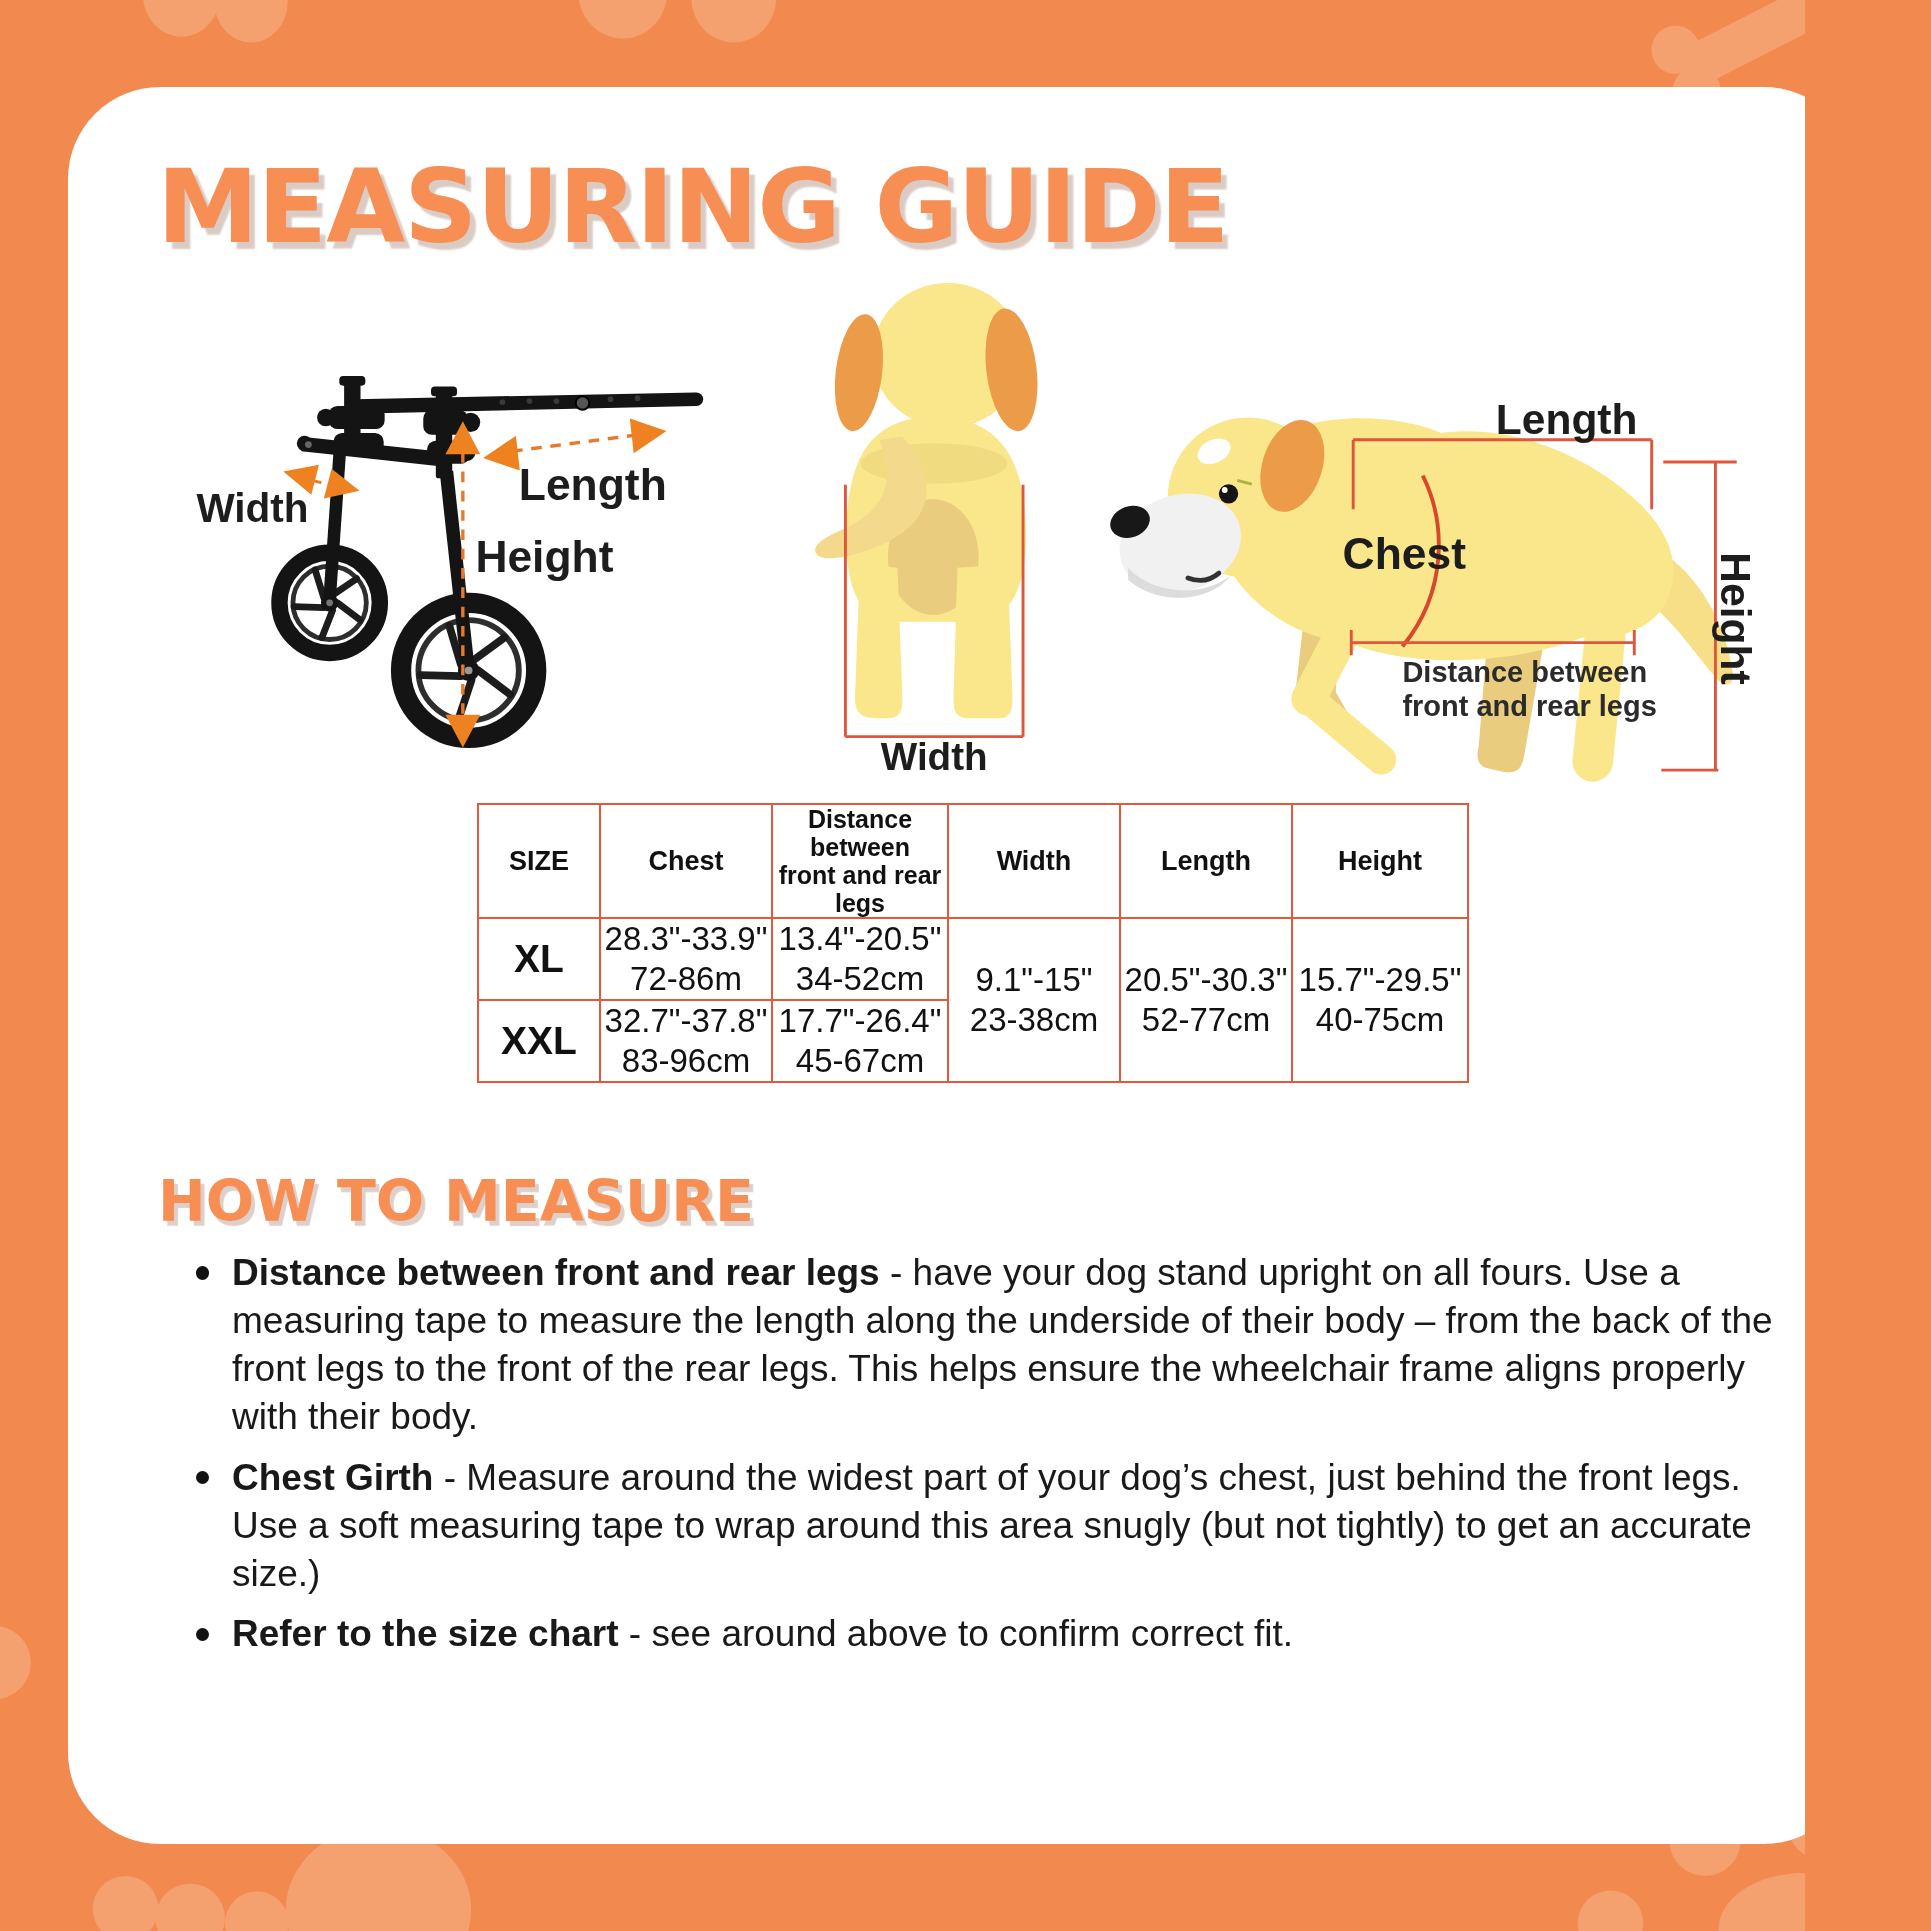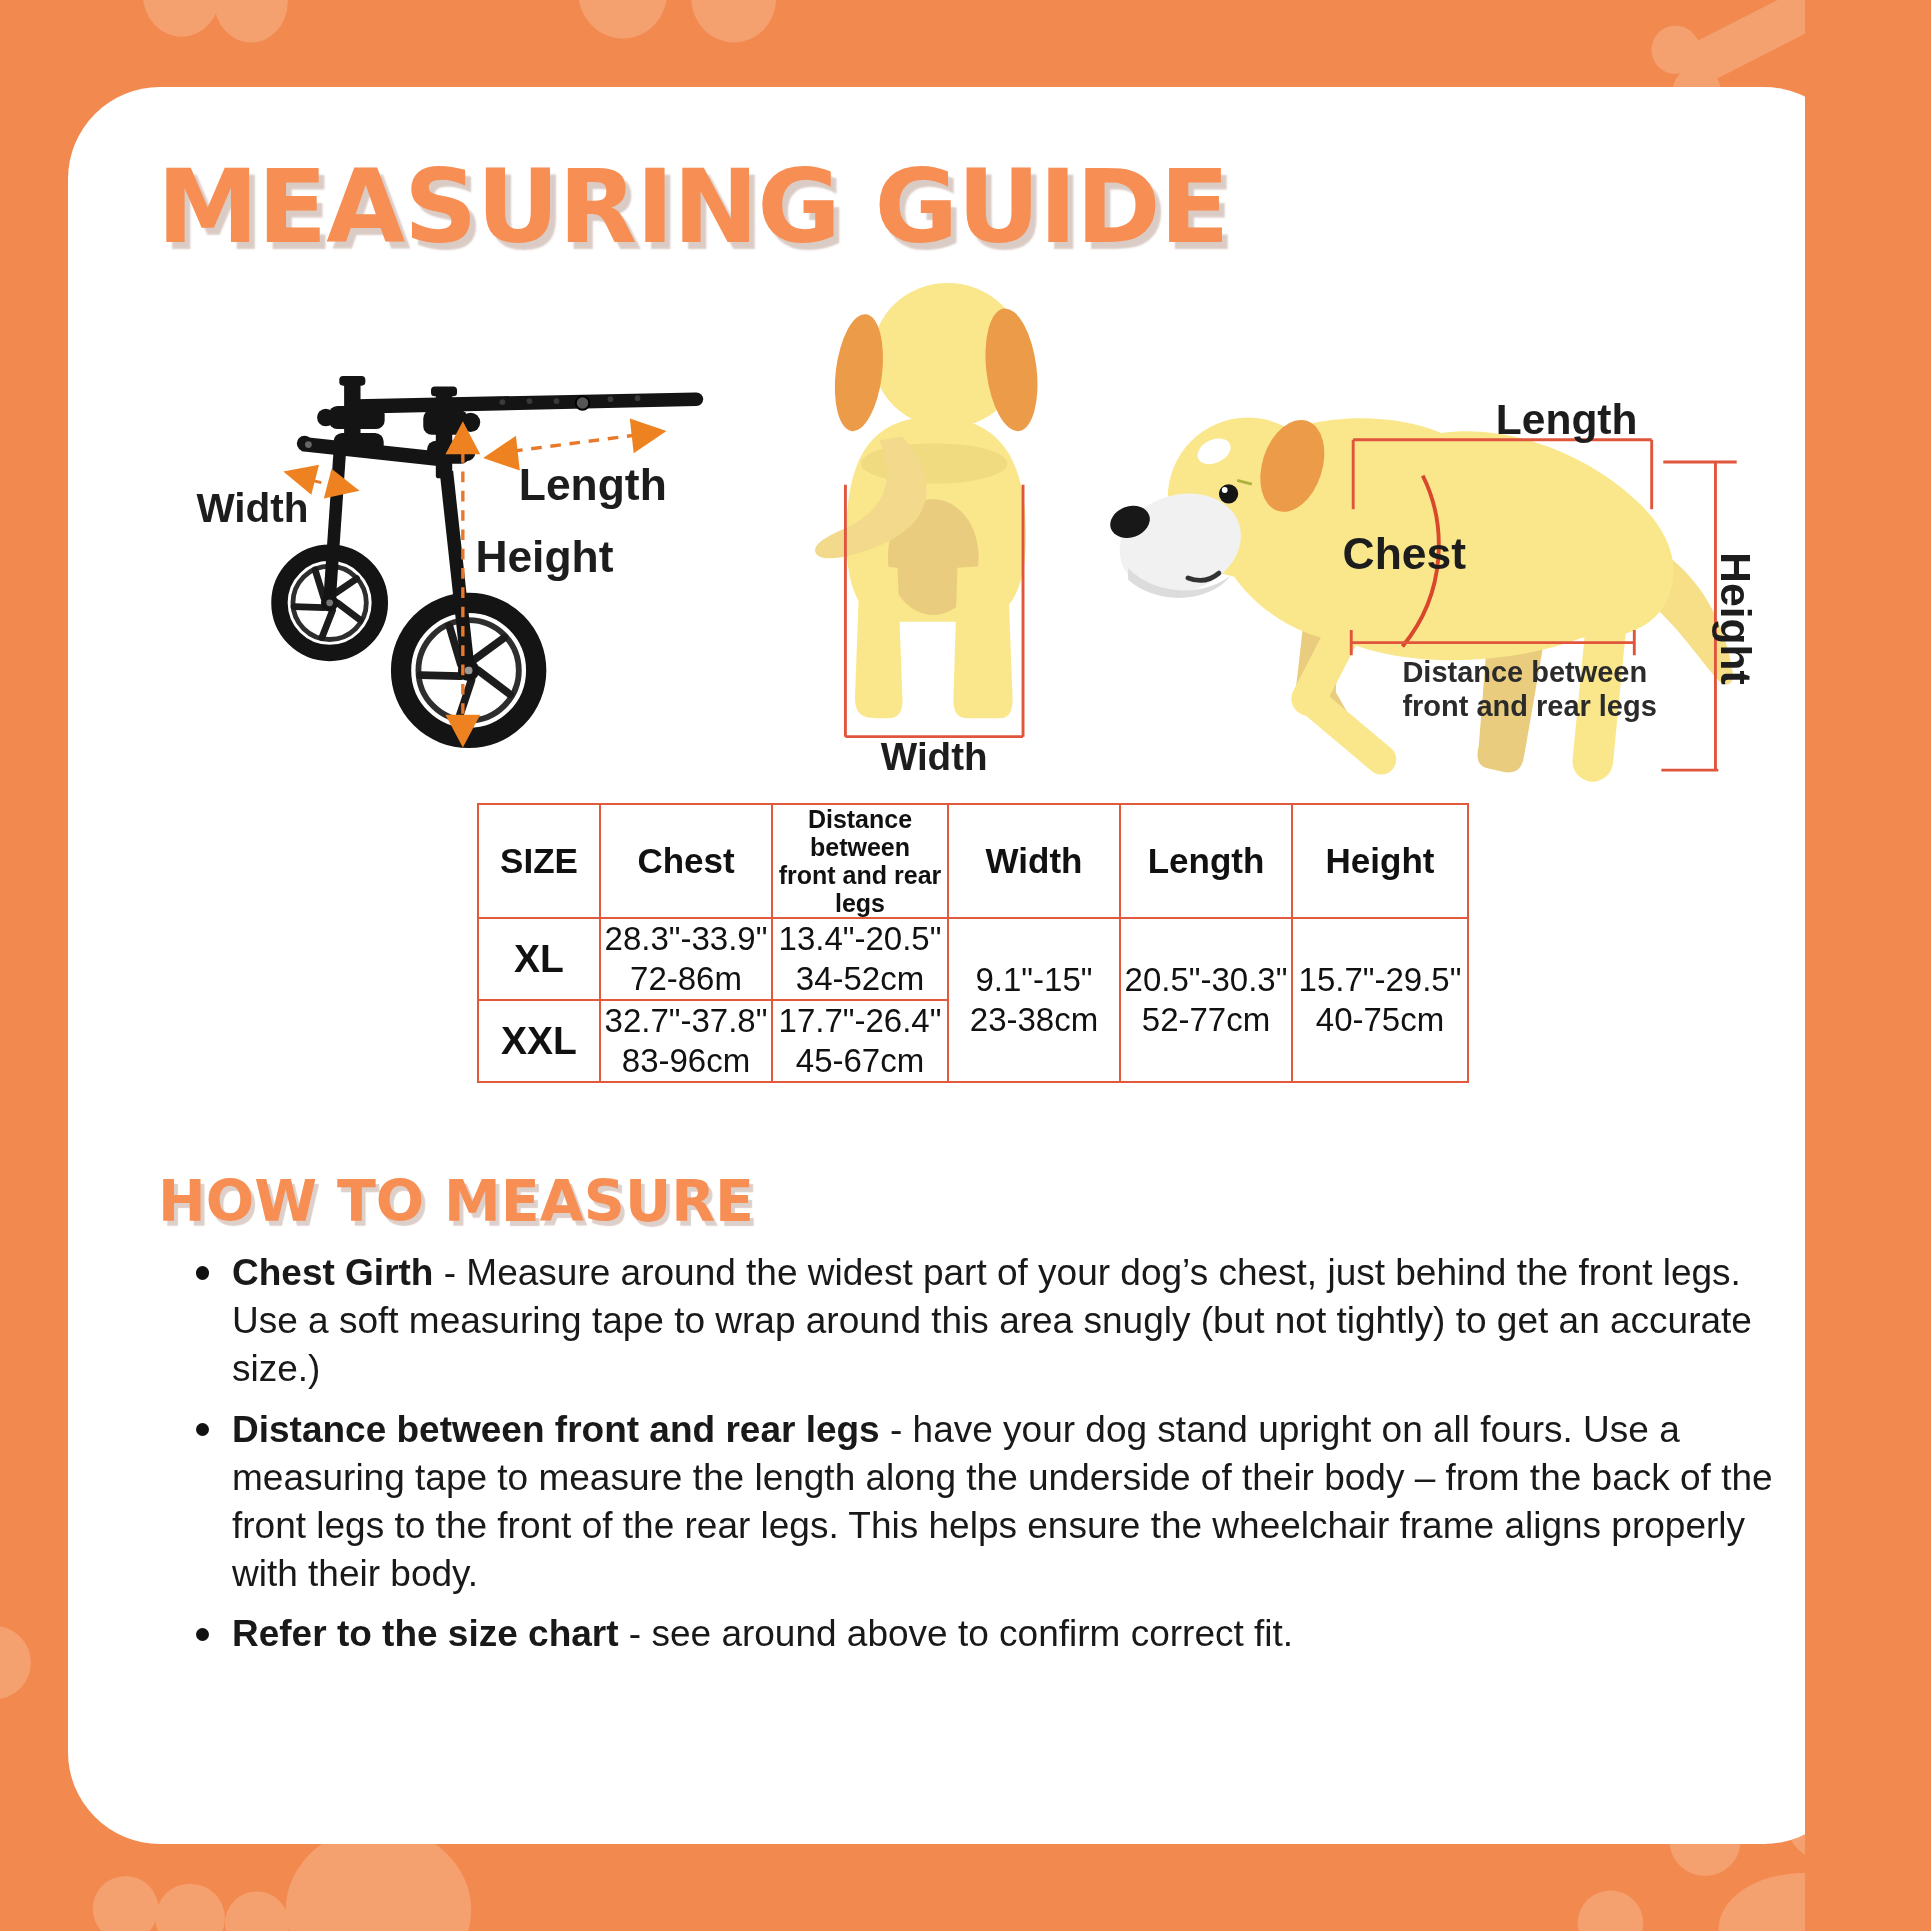--- a/index.html
+++ b/index.html
@@ -16,21 +16,21 @@
   #rear-dog-svg   { left:801px; top:280px; width:251px; height:502px; }
   #side-dog-svg   { left:1101px; top:348px; width:657px; height:483px; }
   svg text { font-family:"Liberation Sans",sans-serif; }
 
   .size-table { position:absolute; left:477px; top:803px; border-collapse:collapse;
                 table-layout:fixed; color:#111; }
   .size-table th, .size-table td { border:2.9px solid #E2593C; text-align:center;
                 vertical-align:middle; padding:0; background:#fff; }
   .tr-head   { height:94px; }
   .tr-data   { height:75px; }
-  .th-main   { font-size:35px; font-weight:700; }
+  .th-main   { font-size:27px; font-weight:700; }
   .th-small  { font-size:25px; line-height:28px; font-weight:700; }
   .cell-size { font-size:39px; font-weight:700; }
   .cell-val  { font-size:33px; line-height:40px; font-weight:400; }
 
   .how-heading { position:absolute; left:158px; top:1168px; font-size:57px; font-weight:800;
                  color:#F78E53; letter-spacing:0px; font-family:"DejaVu Sans",sans-serif;
                  text-shadow:3.9px 4.8px 1px rgba(150,105,90,0.32); white-space:nowrap; }
   .bullets { position:absolute; left:193px; top:1249px; width:1591px; list-style:none;
              margin:0; padding:0; }
   .bullets li { position:relative; padding-left:39px; font-size:37px; line-height:48px;
@@ -269,19 +269,19 @@
         <div>17.7"-26.4"</div>
         <div>45-67cm</div>
       </td>
     </tr>
   </tbody>
     </table>
 
   <div class="how-heading">HOW TO MEASURE</div>
 
   <ul class="bullets">
+    <li><span class="lead">Distance between front and rear legs</span><span> - have your dog stand upright on all fours. Use a measuring tape to measure the length along the underside of their body – from the back of the front legs to the front of the rear legs. This helps ensure the wheelchair frame aligns properly with their body.</span></li>
     <li><span class="lead">Chest Girth</span><span> - Measure around the widest part of your dog’s chest, just behind the front legs. Use a soft measuring tape to wrap around this area snugly (but not tightly) to get an accurate size.)</span></li>
-    <li><span class="lead">Distance between front and rear legs</span><span> - have your dog stand upright on all fours. Use a measuring tape to measure the length along the underside of their body – from the back of the front legs to the front of the rear legs. This helps ensure the wheelchair frame aligns properly with their body.</span></li>
     <li><span class="lead">Refer to the size chart</span><span> - see around above to confirm correct fit.</span></li>
   </ul>
 
 </div>
 
 
 </body></html>

